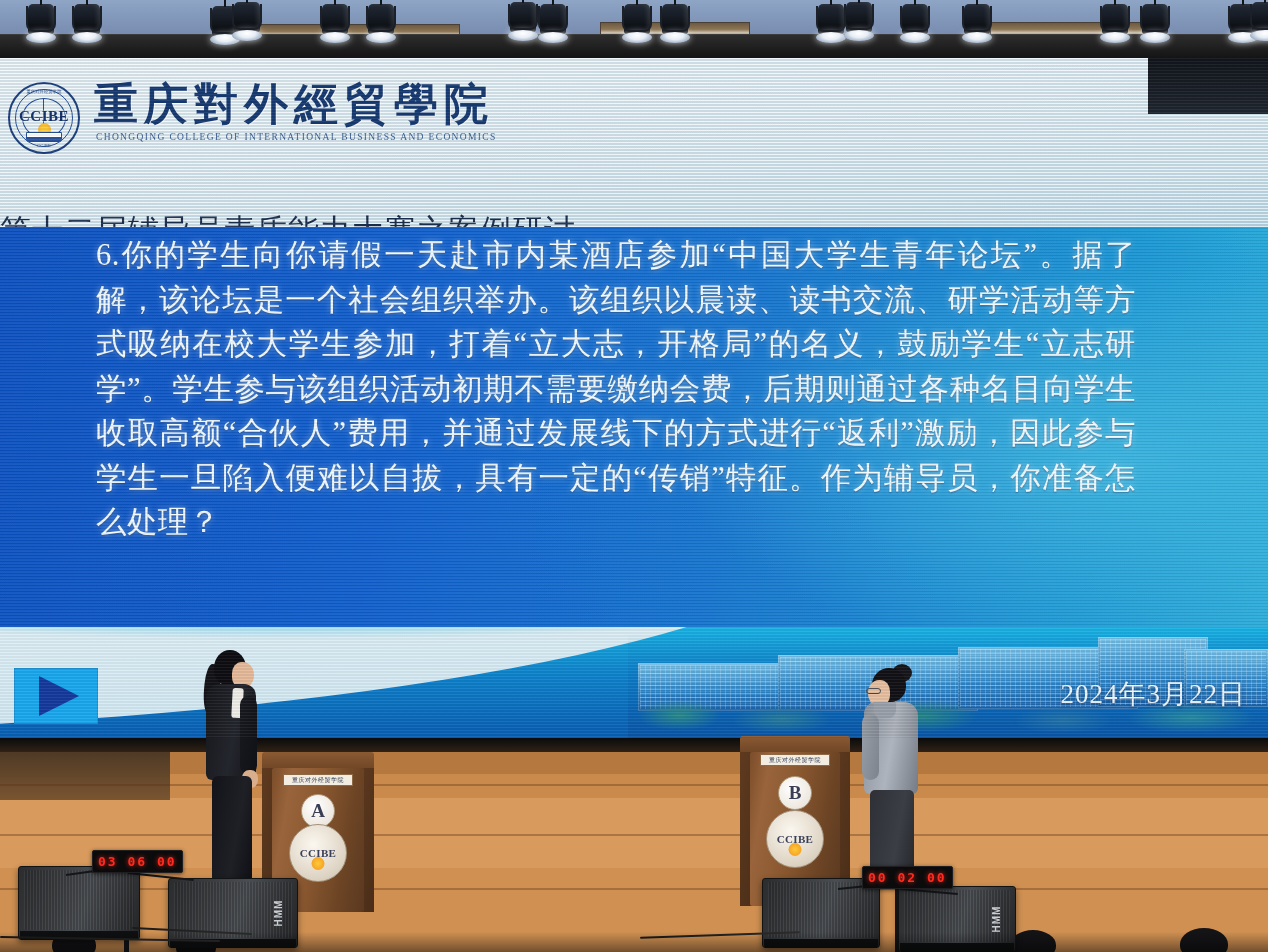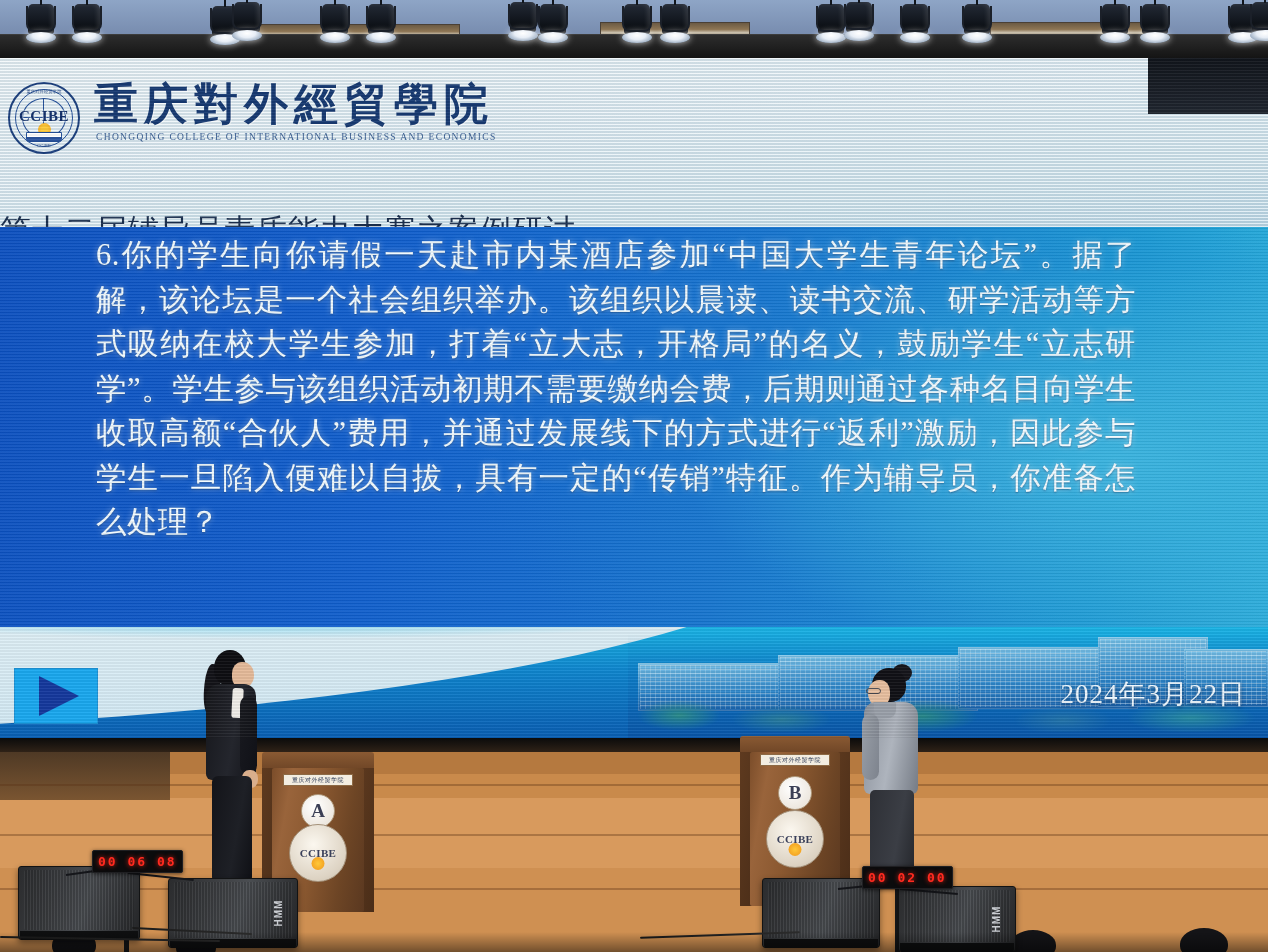--- a/index.html
+++ b/index.html
@@ -687,21 +687,21 @@
       <div class="spk-foot"></div>
   </div>
   <div class="speaker" style="left:898px; top:886px; width:118px; height:66px;">
     <div class="spk-box"></div>
       <div class="spk-grill"></div>
     <div class="spk-brand">HMM</div>
     <div class="spk-foot"></div>
   </div>
 
   <div class="timer-stand" style="left:124px; top:872px; height:80px;"></div>
-  <div class="timer" style="left:92px; top:850px;">00 06 08</div>
+  <div class="timer" style="left:92px; top:850px;">03 06 00</div>
 
   <div class="timer-stand" style="left:895px; top:882px; height:70px;"></div>
   <div class="timer" style="left:862px; top:866px;">00 02 00</div>
 
   <div class="mic-boom" style="left:66px;  top:874px; width:58px; transform:rotate(-8deg);"></div>
   <div class="mic-boom" style="left:128px; top:872px; width:66px; transform:rotate(6deg);"></div>
   <div class="mic-boom" style="left:838px; top:888px; width:56px; transform:rotate(-6deg);"></div>
   <div class="mic-boom" style="left:900px; top:888px; width:58px; transform:rotate(5deg);"></div>
 
   <div class="cable" style="left:132px; top:930px; width:120px; transform:rotate(3deg);"></div>

